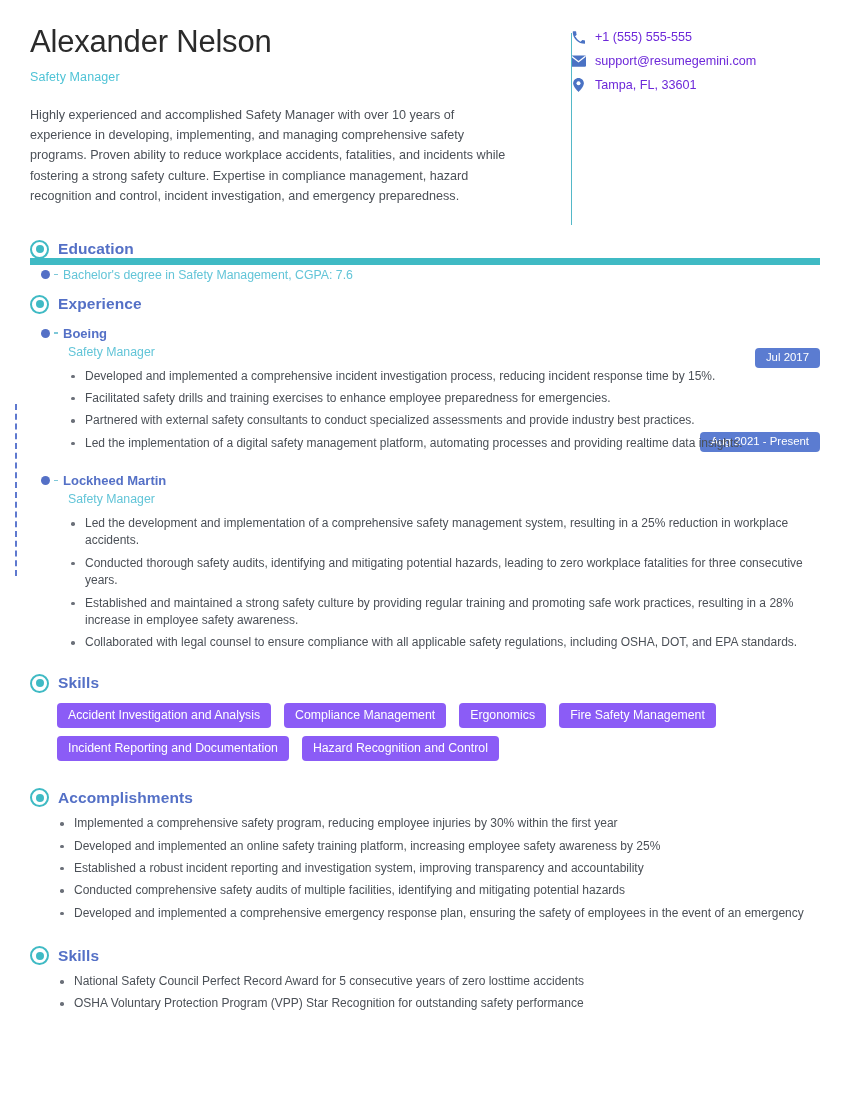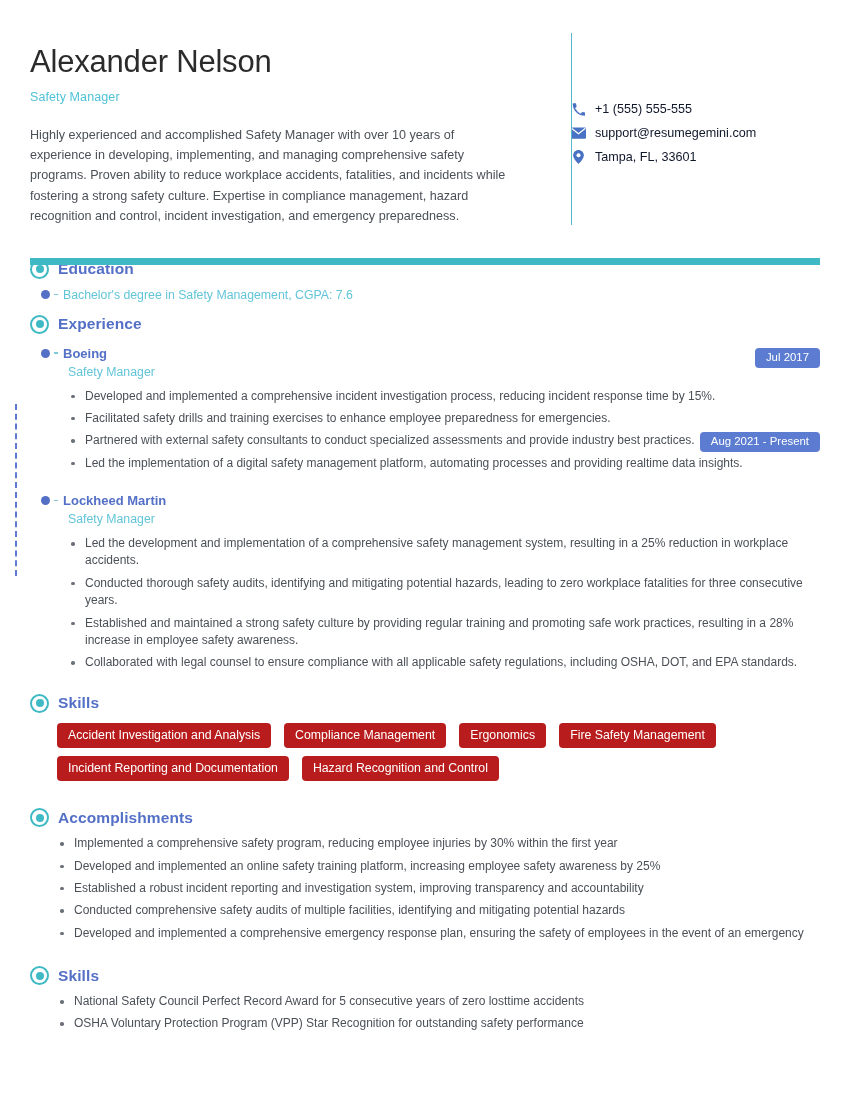--- a/index.html
+++ b/index.html
@@ -15,22 +15,22 @@
     width: 850px;
     height: 1100px;
     background: #ffffff;
     overflow: hidden;
     padding: 0 30px;
   }
 
   
   .header {
     display: flex;
-    align-items: center;
-    padding-top: 44px;
+    align-items: flex-start;
+    padding-top: 24px;
     position: relative;
   }
   .header-left {
     width: 511px;
     padding-right: 24px;
   }
   .name {
     font-size: 31px;
     font-weight: 400;
     color: #2b2b2b;
@@ -60,21 +60,21 @@
   }
   .header-right {
     padding-left: 29px;
     padding-top: 6px;
   }
   .contact-row {
     display: flex;
     align-items: center;
     margin-bottom: 10px;
     font-size: 12.6px;
-    color: #0f172a;
+    color: #6d28d9;
   }
   .contact-icon {
     width: 16px;
     margin-right: 9px;
     display: flex;
     align-items: center;
     justify-content: center;
     flex: 0 0 16px;
   }
   .contact-icon svg { display: block; }
@@ -226,21 +226,21 @@
   
   .skills-wrap {
     margin-top: 10px;
     margin-left: 27px;
     display: flex;
     flex-wrap: wrap;
     gap: 8px 13px;
     max-width: 760px;
   }
   .chip {
-    background: #b91c1c;
+    background: #8b5cf6;
     color: #ffffff;
     font-size: 12.3px;
     border-radius: 4px;
     padding: 5px 11px 6px;
     line-height: 1.15;
     white-space: nowrap;
   }
 
   
   .plain-points {

